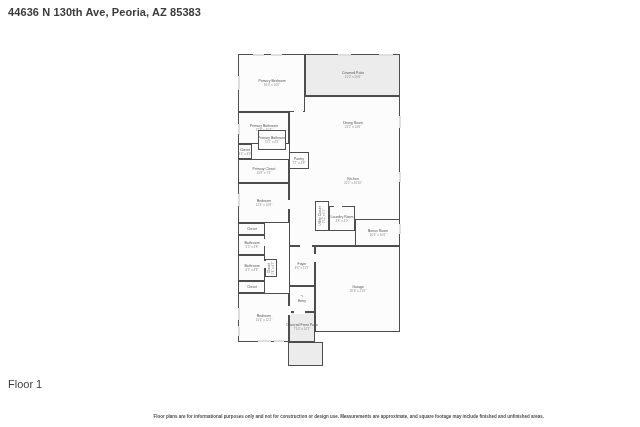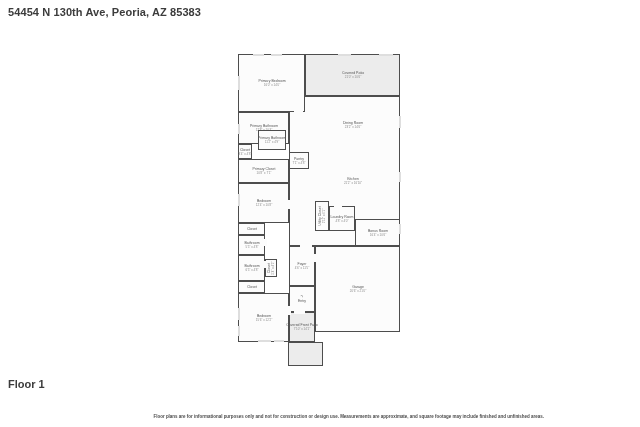--- a/index.html
+++ b/index.html
@@ -6,21 +6,21 @@
   body{
     width:640px;height:427px;position:relative;overflow:hidden;
     background:#ffffff;font-family:"Liberation Sans", sans-serif;
   }
   .page-title{
     position:absolute;left:8px;top:6px;
     font-size:11px;font-weight:bold;color:#3c3c3c;letter-spacing:.1px;
   }
   .floor-label{
     position:absolute;left:8px;top:378px;
-    font-size:11px;font-weight:bold;color:#3c3c3c;
+    font-size:11px;font-weight:normal;color:#3c3c3c;
   }
   .disclaimer-wrap{
     position:absolute;left:0;top:407px;width:640px;text-align:center;
   }
   .disclaimer{
     display:inline-block;font-size:8px;font-weight:bold;color:#4a4a4a;
     transform:scale(0.56);transform-origin:center top;white-space:nowrap;
   }
   #floor-plan{position:absolute;}
   .box{position:absolute;box-sizing:border-box;background:#fcfcfc;border:1.6px solid #4d4d4d;}
@@ -39,21 +39,21 @@
   .gap.window{background:#dedede;}
   .door-arc{
     width:5px;height:5px;margin:0 auto 1px auto;
     border-top:1px solid #8a8a8a;border-right:1px solid #8a8a8a;
     border-radius:0 100% 0 0;
   }
 </style>
 </head>
 <body>
 
-<div class="page-title">54454 N 130th Ave, Peoria, AZ 85383</div>
+<div class="page-title">44636 N 130th Ave, Peoria, AZ 85383</div>
 
 <div id="floor-plan" style="left: 238px; top: 54px; width: 163px; height: 312px;">
     <div class="box room" style="left: 51px; top: 42px; width: 111px; height: 150px;"></div>
     <div class="box patio" style="left: 67px; top: 0px; width: 95px; height: 42px;">
       <div class="room-label">
         <div class="rname">Covered Patio</div>
         <div class="dims">21'0" x 10'6"</div>
       </div>
     </div>
     <div class="box room" style="left: 0px; top: 0px; width: 67px; height: 58px;">

